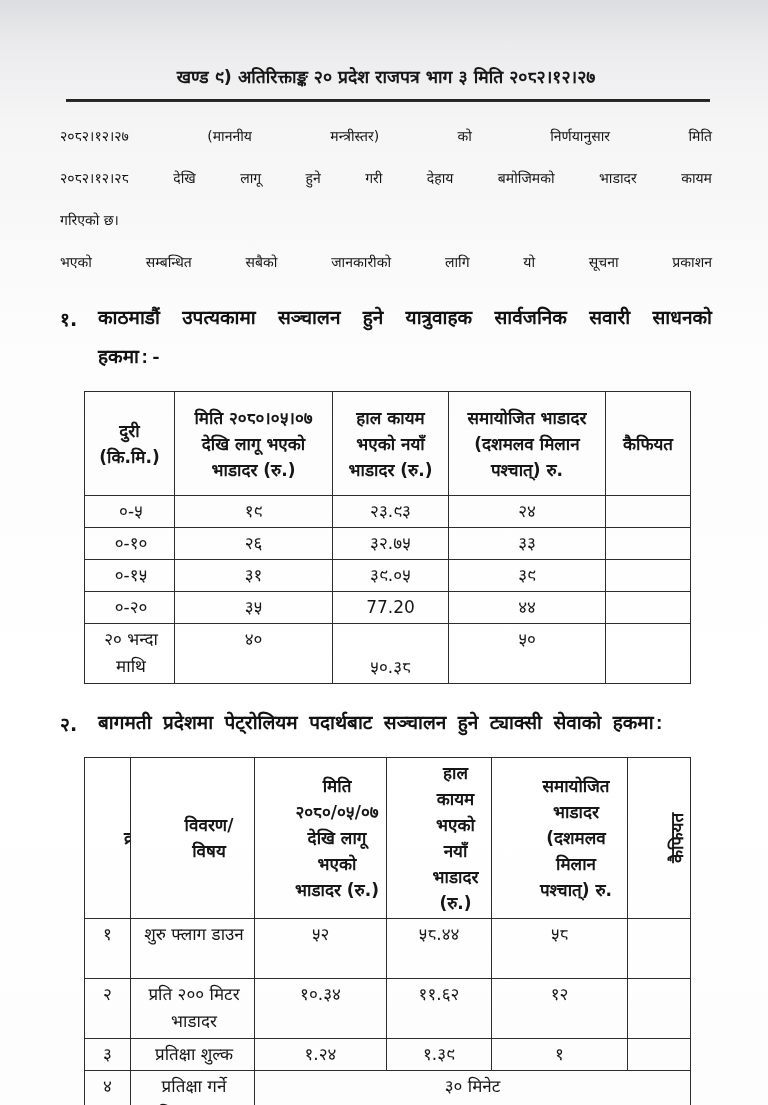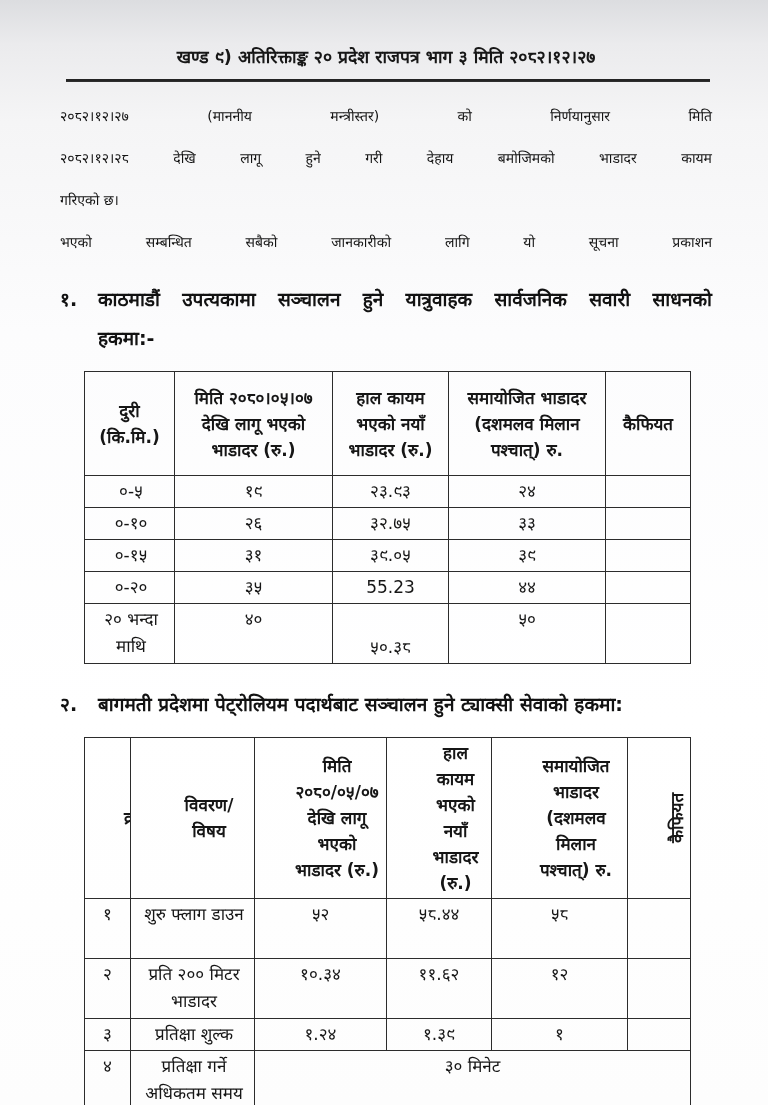--- a/index.html
+++ b/index.html
@@ -5,40 +5,40 @@
   * { box-sizing: border-box; margin: 0; padding: 0; }
   html, body { width: 768px; height: 1105px; overflow: hidden; }
   body {
     font-family: "DejaVu Sans", sans-serif;
     color: #1b1b1b;
     background: linear-gradient(180deg, #dcdde0 0%, #ebebed 4%, #f5f5f6 11%, #fcfcfd 30%, #ffffff 65%, #fdfdfd 100%);
   }
   .sheet { padding: 0 56px 0 60px; }
 
   .gazette-header {
-    padding-top: 44px;
+    padding-top: 64px;
     text-align: center;
     font-weight: bold;
     font-size: 17.5px;
     color: #171717;
   }
   .rule {
     margin: 11px 2px 0 6px;
     height: 2px;
     border-top: 2px solid #242424;
     border-bottom: 1px solid #2e2e2e;
   }
 
   .intro { margin-top: 13px; font-size: 14px; line-height: 42px; color: #141414; }
   .intro .jline { text-align: justify; text-align-last: justify; }
   .intro .lastline { text-align-last: left; }
 
   .section { display: flex; font-weight: bold; font-size: 19px; line-height: 39px; color: #121212; }
   .section .num { flex: none; width: 38px; }
-  .section .stitle { flex: 1; }
+  .section .stitle { flex: 1; font-family: Liberation Mono, monospace; }
   .sec1 { margin-top: 17px; }
   .sec1 .l1 { text-align: justify; text-align-last: justify; }
   .sec2 { margin-top: 21px; }
 
   table {
     border-collapse: collapse;
     table-layout: fixed;
     width: 606px;
     margin: 13px 0 0 24px;
     background: transparent;
@@ -134,21 +134,21 @@
       <tr class="r">
         <td class="l">०-१५</td>
         <td class="c">३१</td>
         <td class="c">३९.०५</td>
         <td class="c">३९</td>
         <td></td>
       </tr>
       <tr class="r">
         <td class="l">०-२०</td>
         <td class="c">३५</td>
-        <td class="c">55.23</td>
+        <td class="c">77.20</td>
         <td class="c">४४</td>
         <td></td>
       </tr>
       <tr class="r5">
         <td class="l vtop">२० भन्दा माथि</td>
         <td class="c vtop">४०</td>
         <td class="c vbot">५०.३८</td>
         <td class="c vtop">५०</td>
         <td></td>
       </tr>

